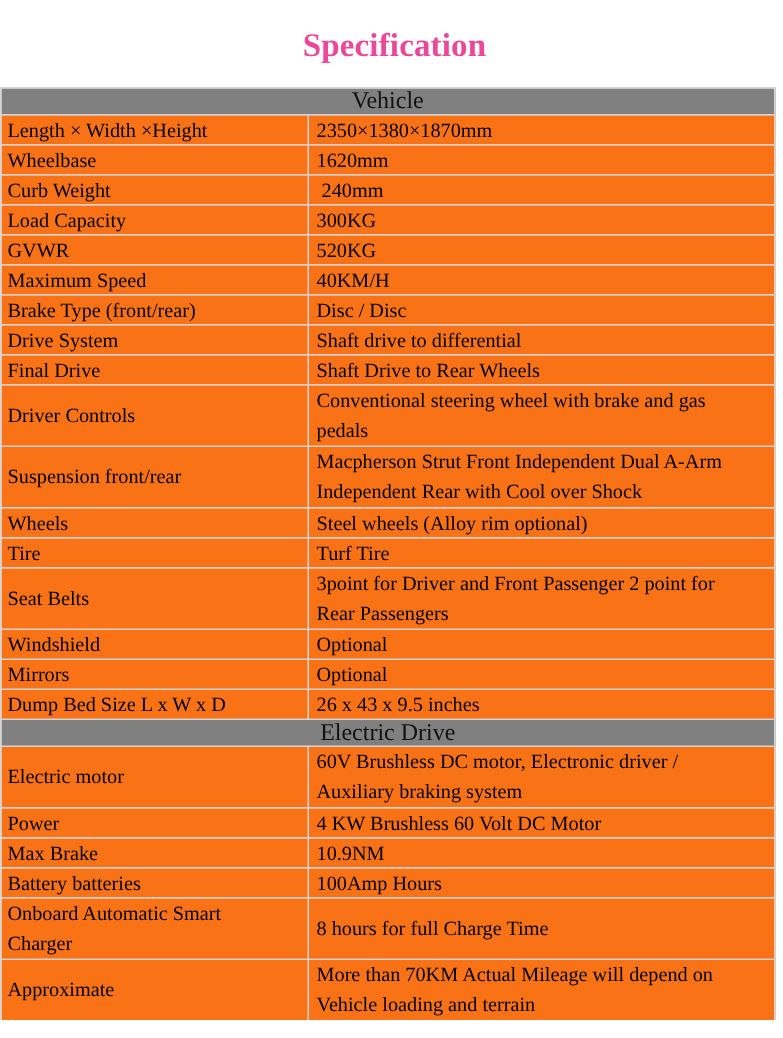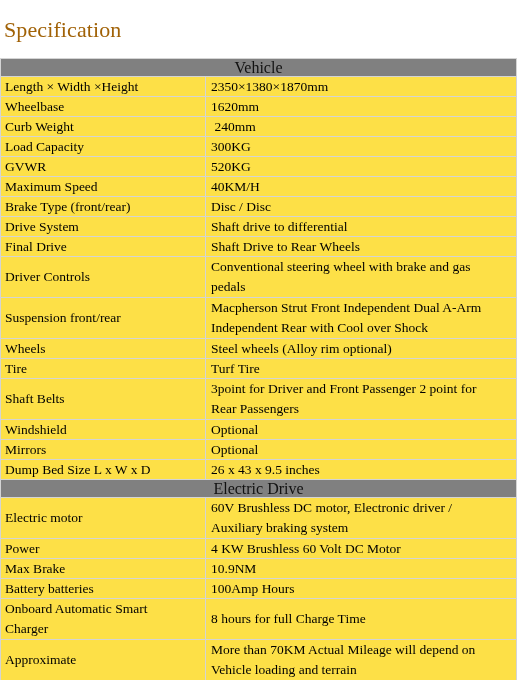--- a/index.html
+++ b/index.html
@@ -17,23 +17,24 @@
   #page {
     position: relative;
     width: 522px;
     height: 692px;
     background: #ffffff;
   }
   #page-title {
     font-size: 22px;
     line-height: 28px;
     padding: 1px 0 0 4px;
-    font-weight: normal;
-    color: #a16207;
+    font-weight: bold;
+    color: #ec4899;
     letter-spacing: 0.1px;
+    text-align: center;
   }
   table.spec {
     border-collapse: collapse;
     table-layout: fixed;
     width: 516px;
     margin: 0;
     border-left: 1px solid #d4d4d4;
     border-right: 1px solid #d4d4d4;
     border-top: 1px solid #d4d4d4;
   }
@@ -53,21 +54,21 @@
     border-bottom: 1px solid #d4d4d4;
   }
   tr.data-row > td {
     border-bottom: 1px solid #d4d4d4;
     border-right: 1px solid #d4d4d4;
     padding: 0 13px 0 4px;
     font-size: 13.5px;
     line-height: 19px;
     vertical-align: middle;
     height: 19px;
-    background: #fde047;
+    background: #f97316;
     white-space: pre-wrap;
   }
   tr.data-row > td.value {
     border-right: none;
     padding-left: 5px;
   }
   tr.two-line > td {
     height: 40px;
     line-height: 20px;
   }
@@ -137,21 +138,21 @@
         </tr>
         <tr class="data-row">
           <td class="label">Wheels</td>
           <td class="value">Steel wheels (Alloy rim optional)</td>
         </tr>
         <tr class="data-row">
           <td class="label">Tire</td>
           <td class="value">Turf Tire</td>
         </tr>
         <tr class="data-row two-line">
-          <td class="label">Shaft Belts</td>
+          <td class="label">Seat Belts</td>
           <td class="value">3point for Driver and Front Passenger 2 point for Rear Passengers</td>
         </tr>
         <tr class="data-row">
           <td class="label">Windshield</td>
           <td class="value">Optional</td>
         </tr>
         <tr class="data-row">
           <td class="label">Mirrors</td>
           <td class="value">Optional</td>
         </tr>

